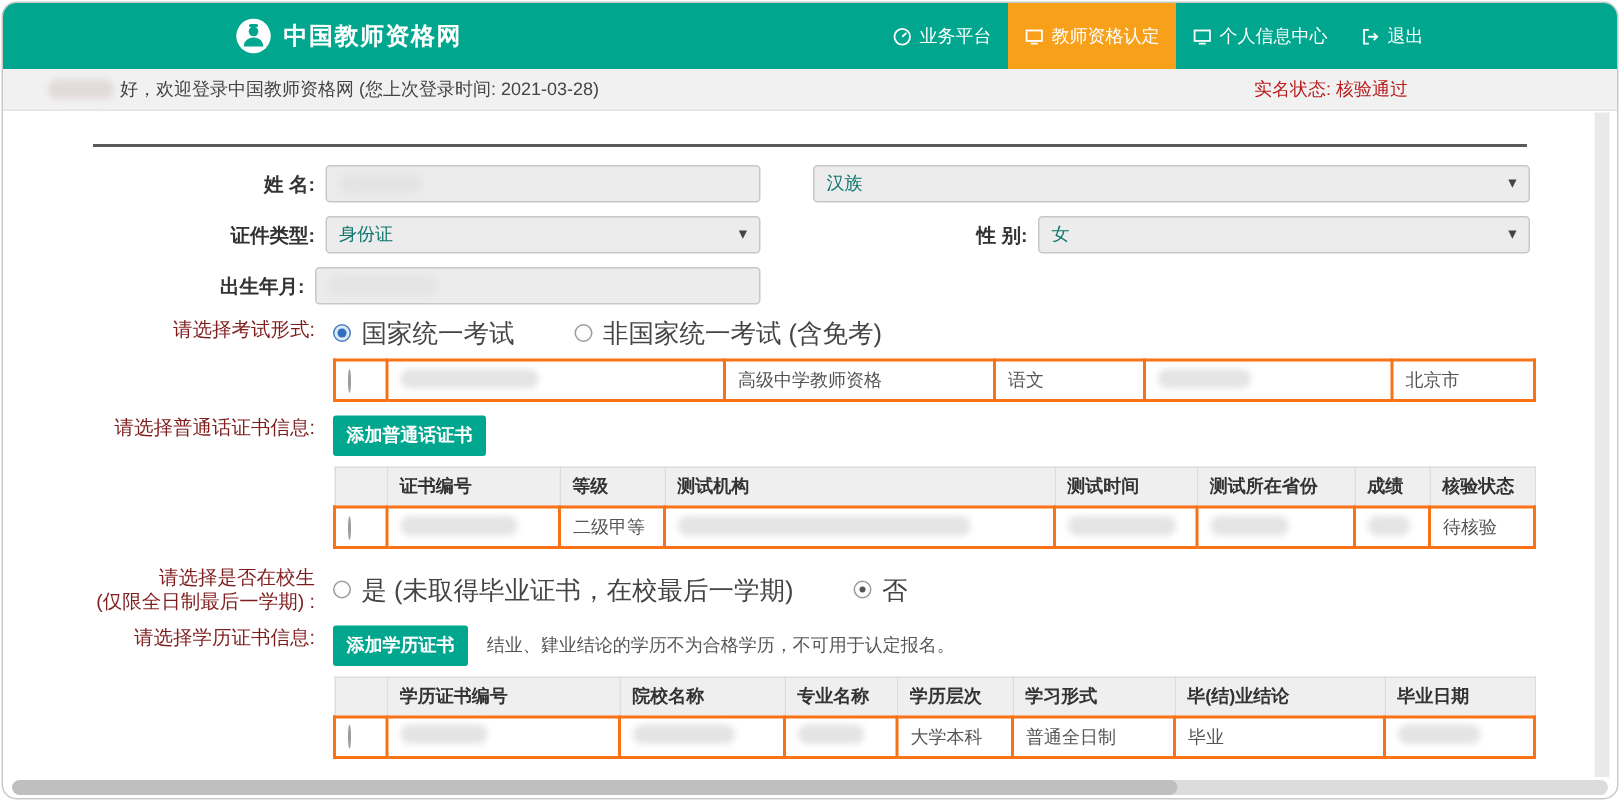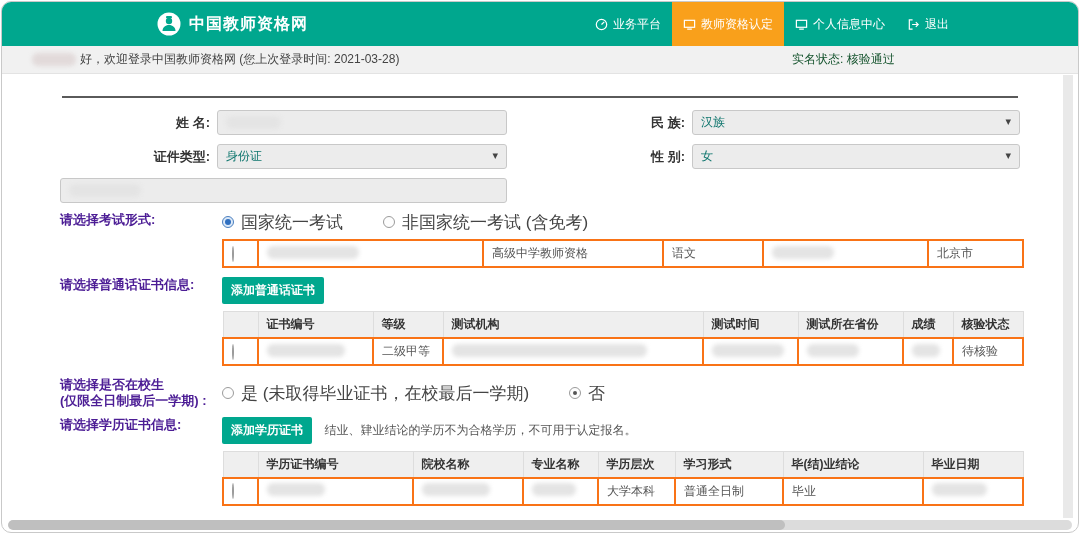--- a/index.html
+++ b/index.html
@@ -12,38 +12,38 @@
   .brand-logo { width:24px; height:24px; }
   .brand-title { color:#fff; font-size:16px; font-weight:bold; letter-spacing:1px; }
   .nav { position:absolute; right:118px; top:0; height:44px; display:flex; align-items:stretch; }
   .nav-item { display:flex; align-items:center; gap:5px; padding:0 11px; color:#fff; font-size:12px; cursor:pointer; white-space:nowrap;text-align:right; }
   .nav-item.active { background:#F9A01B; }
   .nav-item svg { width:13px; height:13px; }
 
   
   .greetbar { height:28px; background:#f1f1f1; display:flex; align-items:center; font-size:12px; color:#444; border-bottom:1px solid #e3e3e3; }
   .greet-left { display:flex; align-items:center; margin-left:30px; gap:4px; }
-  .greet-right { position:absolute; left:790px; color:#14532d; }
+  .greet-right { position:absolute; left:834px; color:#b91c1c; }
   .blur { display:inline-block; background:#e2dada; border-radius:6px; filter:blur(2px); height:13px; }
   .blur.g { background:#e4e4e4; }
 
   
   .content { position:relative; padding:0 58px; height:448px; overflow:hidden; }
   .separator { border-top:2px solid #5a5a5a; margin:22px 2px 12px 2px; }
 
   .form-grid { display:grid; grid-template-columns:447px 1fr; column-gap:35px; row-gap:9px; }
   .f-row { display:flex; align-items:center; }
   .f-lbl { width:157px; text-align:right; padding-right:7px; font-size:13px; font-weight:bold; color:#333; white-space:nowrap; }
   .f-lbl.r { width:150px; }
   .ctl { flex:1; height:25px; border:1px solid #c8c8c8; border-radius:3px; background:#ececec; display:flex; align-items:center; padding:0 8px; font-size:12px; color:#0f766e; position:relative; }
   .ctl.select::after { content:"▾"; position:absolute; right:8px; top:4px; color:#444; font-size:11px; }
 
   
   .sec { display:flex; margin-top:9px; }
-  .sec-lbl { width:157px; text-align:left; padding-right:7px; font-size:13px; font-weight:bold; color:#4c1d95; line-height:1.25; flex:none; }
+  .sec-lbl { width:157px; text-align:right; padding-right:7px; font-size:13px; font-weight:normal; color:#7f1d1d; line-height:1.25; flex:none; }
   .sec-body { margin-left:5px; flex:1; }
   .radio-line { display:flex; align-items:center; gap:7px; font-size:17px; color:#444; height:20px; }
   .radio { position:relative; width:12px; height:12px; border:1px solid #9b9b9b; border-radius:50%; background:#fdfdfd; flex:none; cursor:pointer; }
   .radio.sel-blue { border-color:#4a7fbf; background:#dce9f8; }
   .radio.sel-blue::after { content:""; position:absolute; inset:2px; border-radius:50%; background:#2f6fc0; }
   .radio.sel-dark::after { content:""; position:absolute; inset:3px; border-radius:50%; background:#555; }
   .gap26 { width:26px; }
 
   table { border-collapse:collapse; table-layout:fixed; width:800px; margin-top:7px; font-size:12px; }
   th { background:#efefef; border:1px solid #ddd; font-weight:bold; color:#333; text-align:left; padding:4px 8px; height:21px; white-space:nowrap; overflow:hidden; }
@@ -119,38 +119,38 @@
     <div class="separator"></div>
 
     <div class="form-grid">
       <div class="f-row">
         <span class="f-lbl">姓 名:</span>
         <div class="ctl">
             <span class="blur g" style="width:55px"></span>
           </div>
       </div>
       <div class="f-row">
-        <span class="f-lbl r">民 族:</span>
         <div class="ctl select">
             <span>汉族</span>
           </div>
       </div>
       <div class="f-row">
         <span class="f-lbl">证件类型:</span>
         <div class="ctl select">
             <span>身份证</span>
           </div>
       </div>
       <div class="f-row">
         <span class="f-lbl r">性 别:</span>
         <div class="ctl select">
             <span>女</span>
           </div>
       </div>
       <div class="f-row">
+        <span class="f-lbl r">出生年月:</span>
         <div class="ctl">
             <span class="blur g" style="width:72px"></span>
           </div>
       </div>
     </div>
 
     <div class="sec">
       <span class="sec-lbl">请选择考试形式:</span>
       <div class="sec-body">
         <div class="radio-line">

